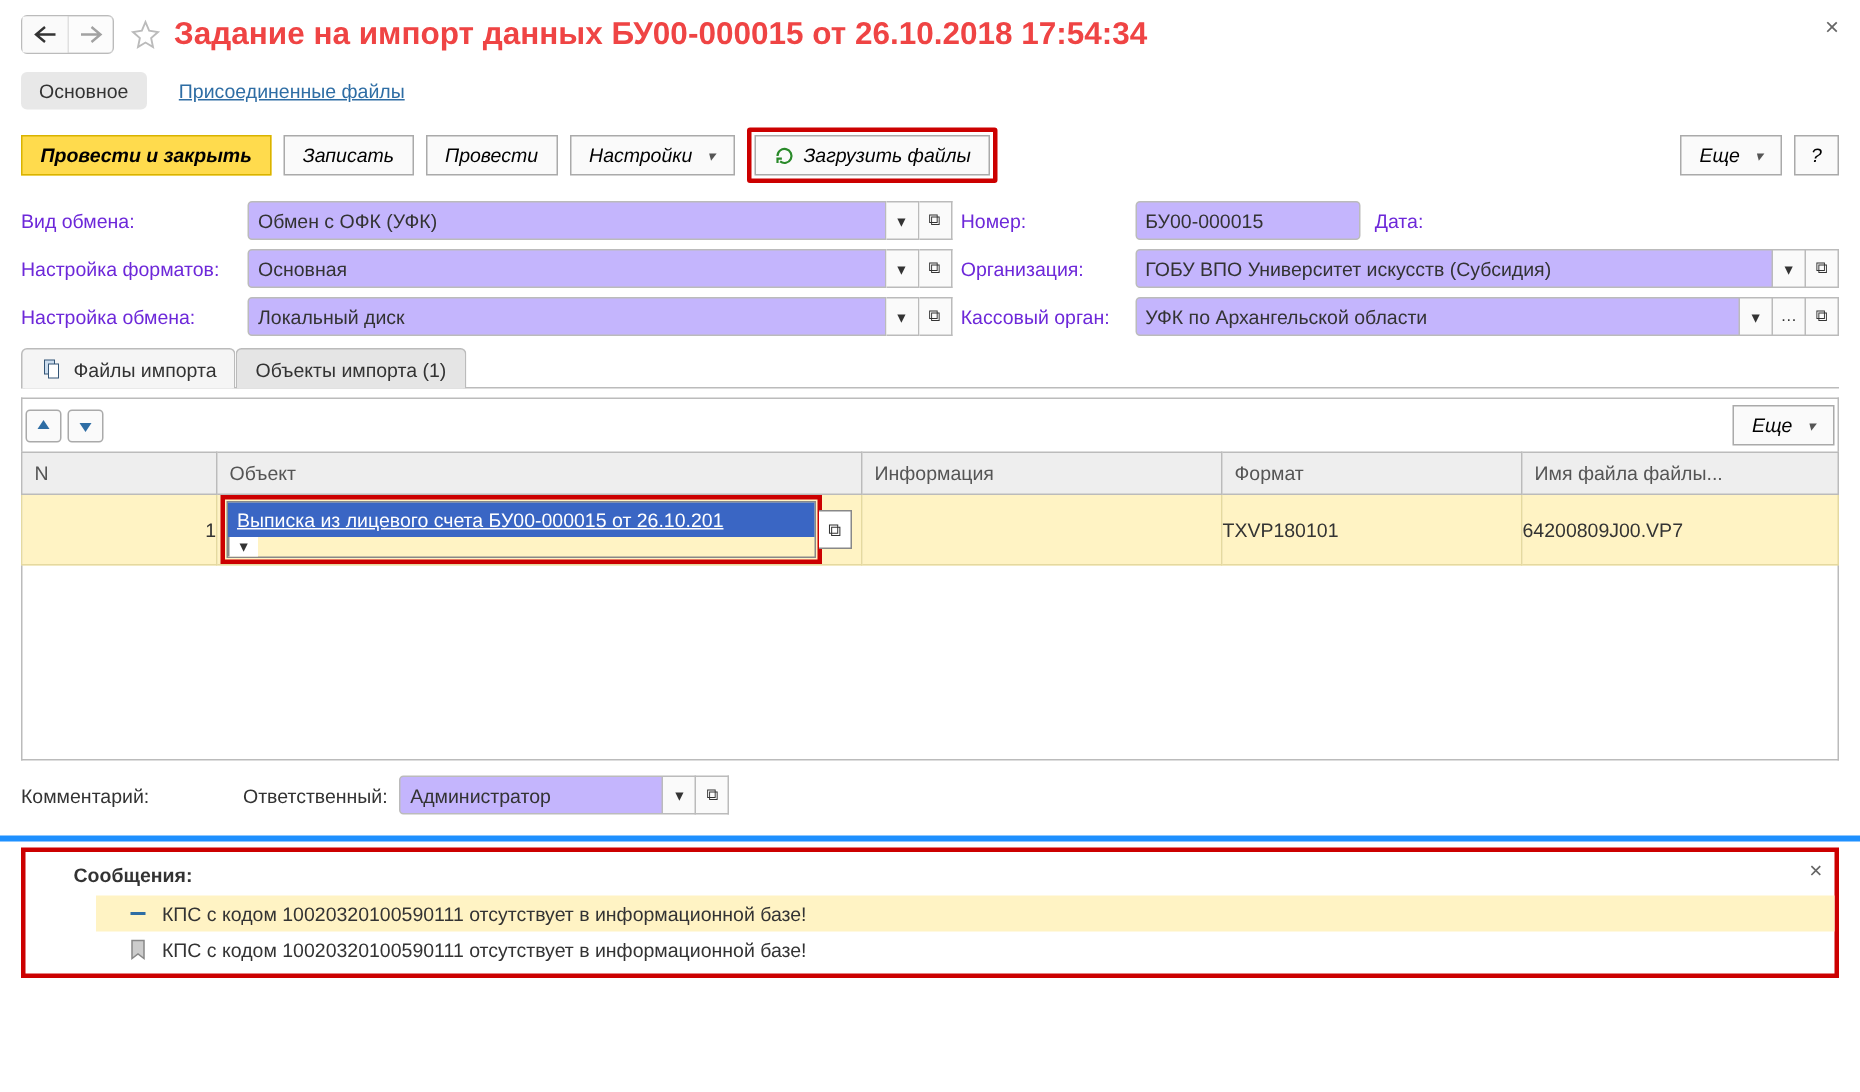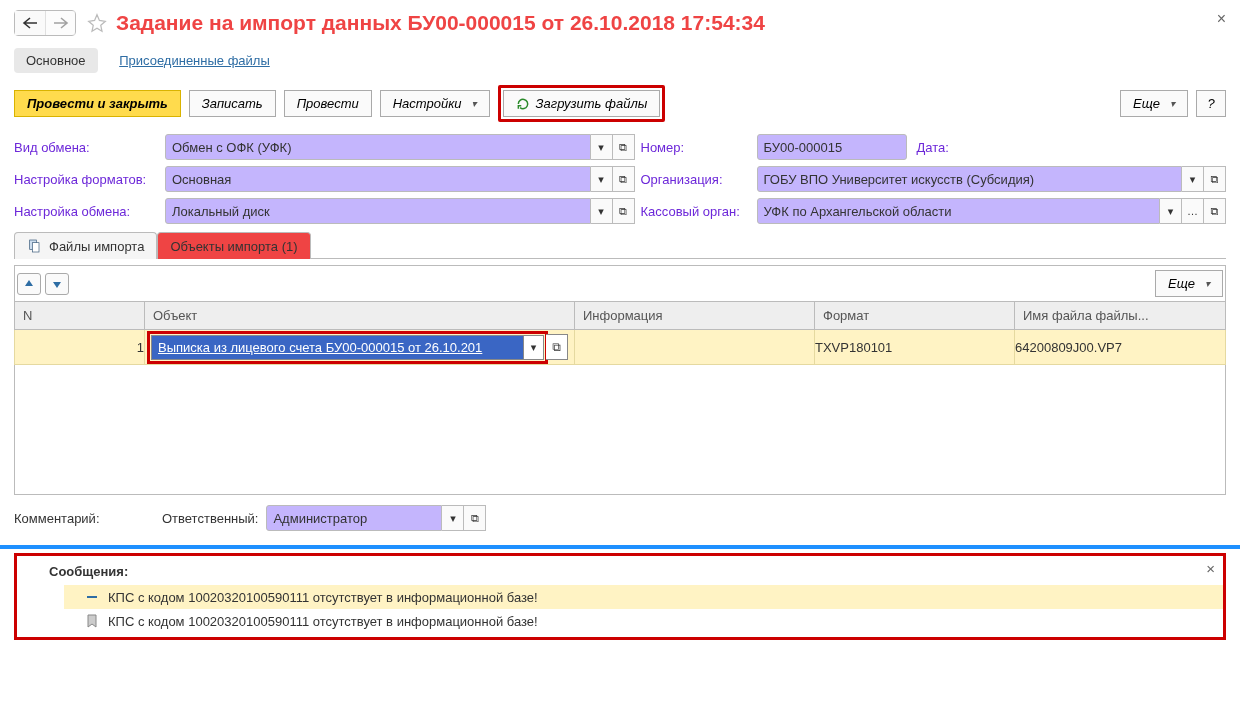--- a/index.html
+++ b/index.html
@@ -37,37 +37,37 @@
   .form-grid label { color:#6d28d9; white-space:nowrap;}
   .field-wrap { display:flex; align-items:center;}
   .field { flex:1; border:1px solid #bbb; border-radius:3px; height:26px; padding:0 6px; background:#c4b5fd; display:flex; align-items:center;}
   .fbtn { width:22px; height:26px; border:1px solid #bbb; border-left:none; background:#fafafa; display:flex; align-items:center; justify-content:center; font-size:11px; cursor:pointer;}
   .fbtn:first-of-type { border-top-right-radius:0; }
   .field.noround { border-top-right-radius:0; border-bottom-right-radius:0;}
   .date-num-row { display:flex; gap:10px; align-items:center;}
   
   .tabs { display:flex; border-bottom:1px solid #bbb; margin-top:4px;}
   .tab { padding:5px 12px; border:1px solid #bbb; border-bottom:none; margin-bottom:-1px; background:#f5f5f5; border-radius:4px 4px 0 0; display:flex; align-items:center; gap:6px; cursor:pointer;}
-  .tab.active { background:#ef4444; }
+  .tab.active { background:#e5e5e5; }
   .tab-icon { width:16px; height:16px;}
   
   .tab-content { border:0; margin-top:6px;}
   .tbl-toolbar { display:flex; align-items:center; gap:4px; padding:4px 2px; border:1px solid #bbb; border-bottom:none;}
   .arrow-btn { width:24px; height:22px; border:1px solid #aaa; border-radius:3px; background:#fafafa; display:flex; align-items:center; justify-content:center; cursor:pointer;}
   
   table.grid { width:100%; border-collapse:collapse; border:1px solid #bbb;}
   table.grid th { background:#eee; border:1px solid #bbb; padding:6px 8px; text-align:left; font-weight:normal; color:#555;}
   table.grid td { border:1px solid #e5d9a0; padding:0; height:32px;}
   tr.row-sel td { background:#fff3c4;}
   .cell-pad { padding:6px 8px;}
   .cell-n { text-align:right; padding-right:12px;}
   .obj-cell { display:flex; align-items:center; gap:0; padding:4px 6px;}
   .obj-input-wrap { flex:1; display:flex; border:1px solid #888;}
   .obj-input { flex:1; background:#3a66c4; color:#fff; padding:4px 6px; text-decoration:underline; white-space:nowrap; overflow:hidden;}
-  .hl-obj { outline:3px solid #c00; outline-offset:1px;}
+  .hl-obj { outline:3px solid #c00; outline-offset:1px;flex-direction:column;}
   .obj-btn { width:20px; background:#fff; border-left:1px solid #888; display:flex; align-items:center; justify-content:center; font-size:11px;}
   .ext-btn { width:22px; height:26px; border:1px solid #888; border-left:none; background:#fff; display:flex; align-items:center; justify-content:center; font-size:12px; margin-left:2px;}
   .grid-body-wrap { height:130px; border:1px solid #bbb; border-top:none; overflow:auto;}
   
   .comment-row { display:flex; align-items:center; gap:8px; margin-top:10px;}
   .comment-row .field-wrap { flex:1;}
   
   .blue-divider { height:4px; background:#1e90ff; margin:10px -14px 0 -14px;}
   
   .messages { border:3px solid #c00; margin:4px 0 0 0; padding:4px 0 4px 0; position:relative;}

